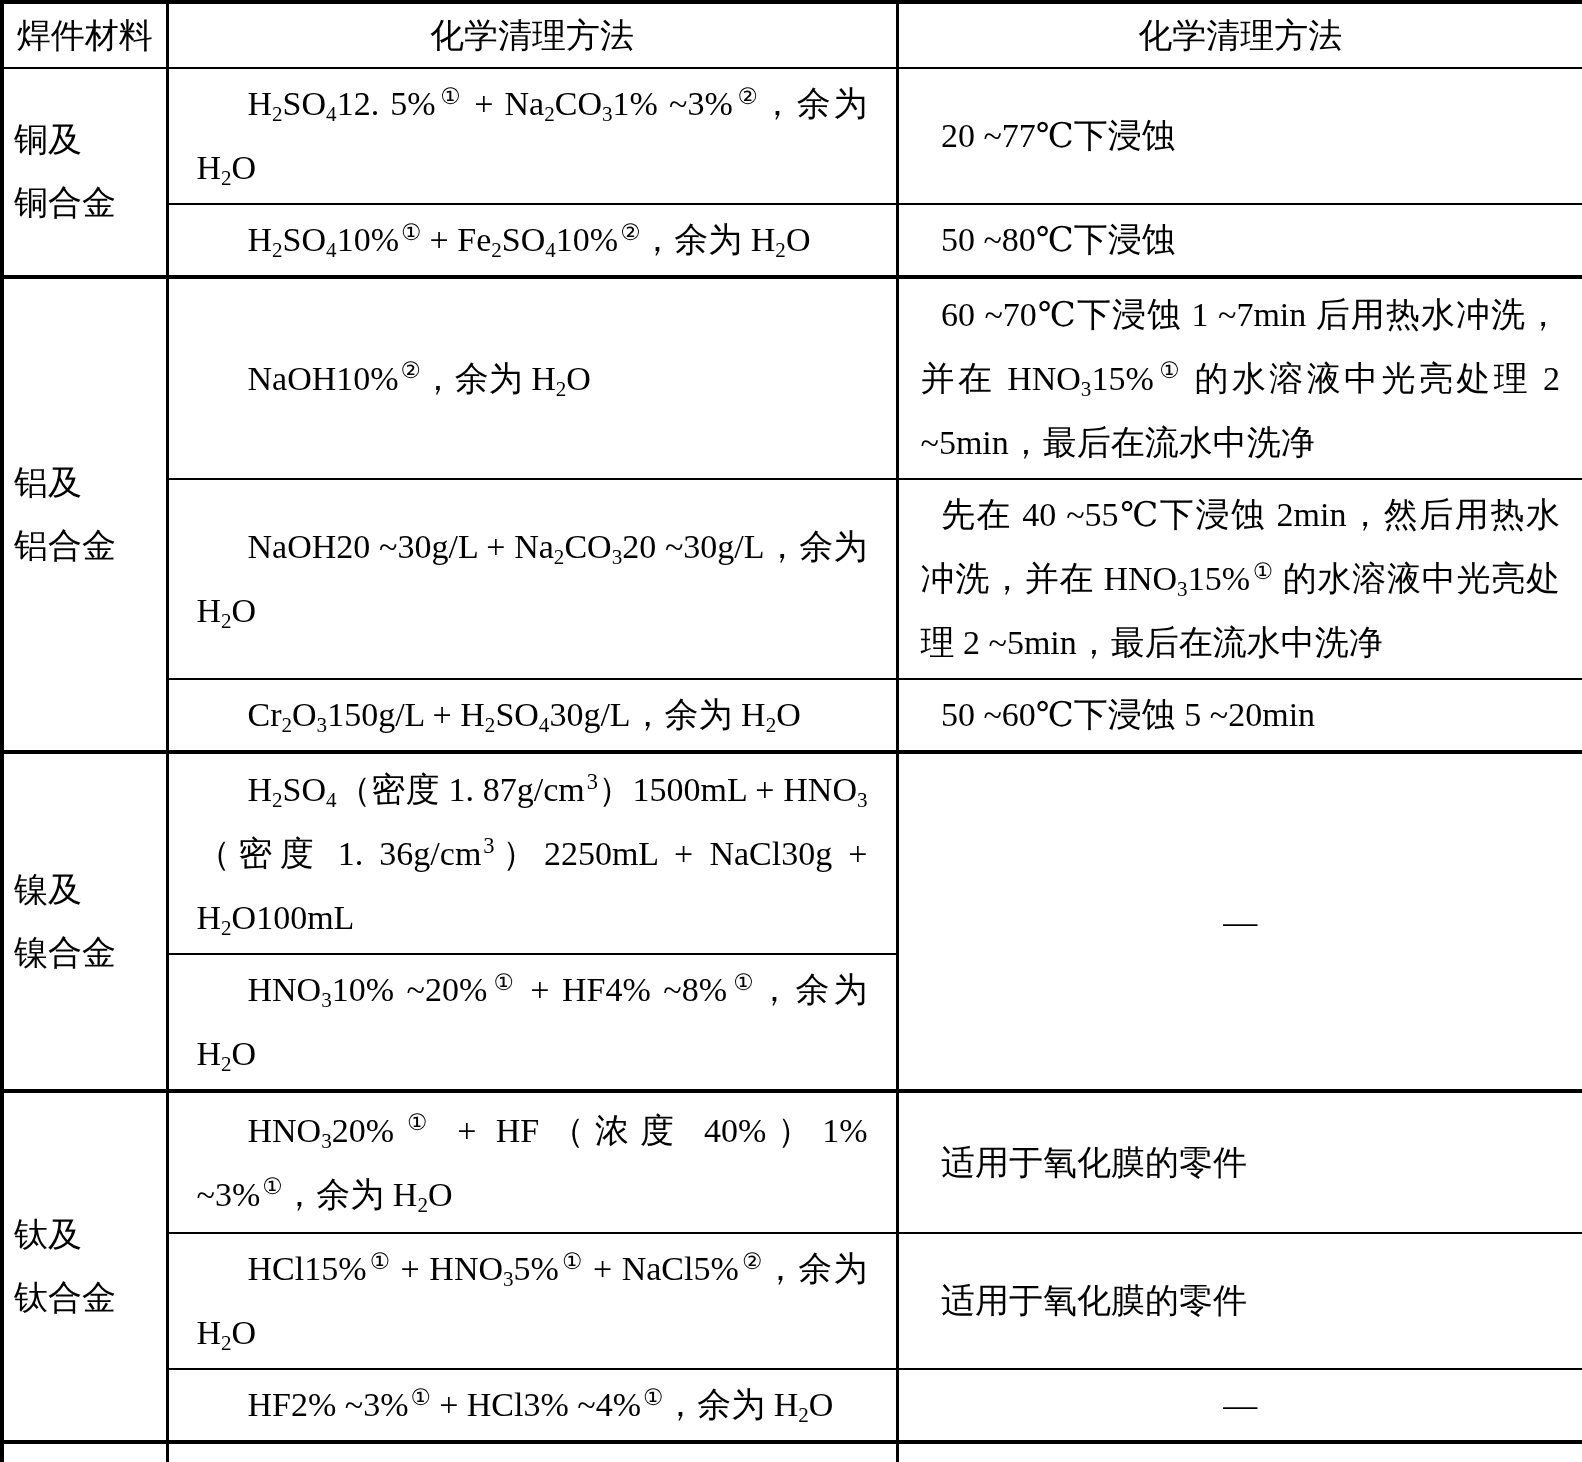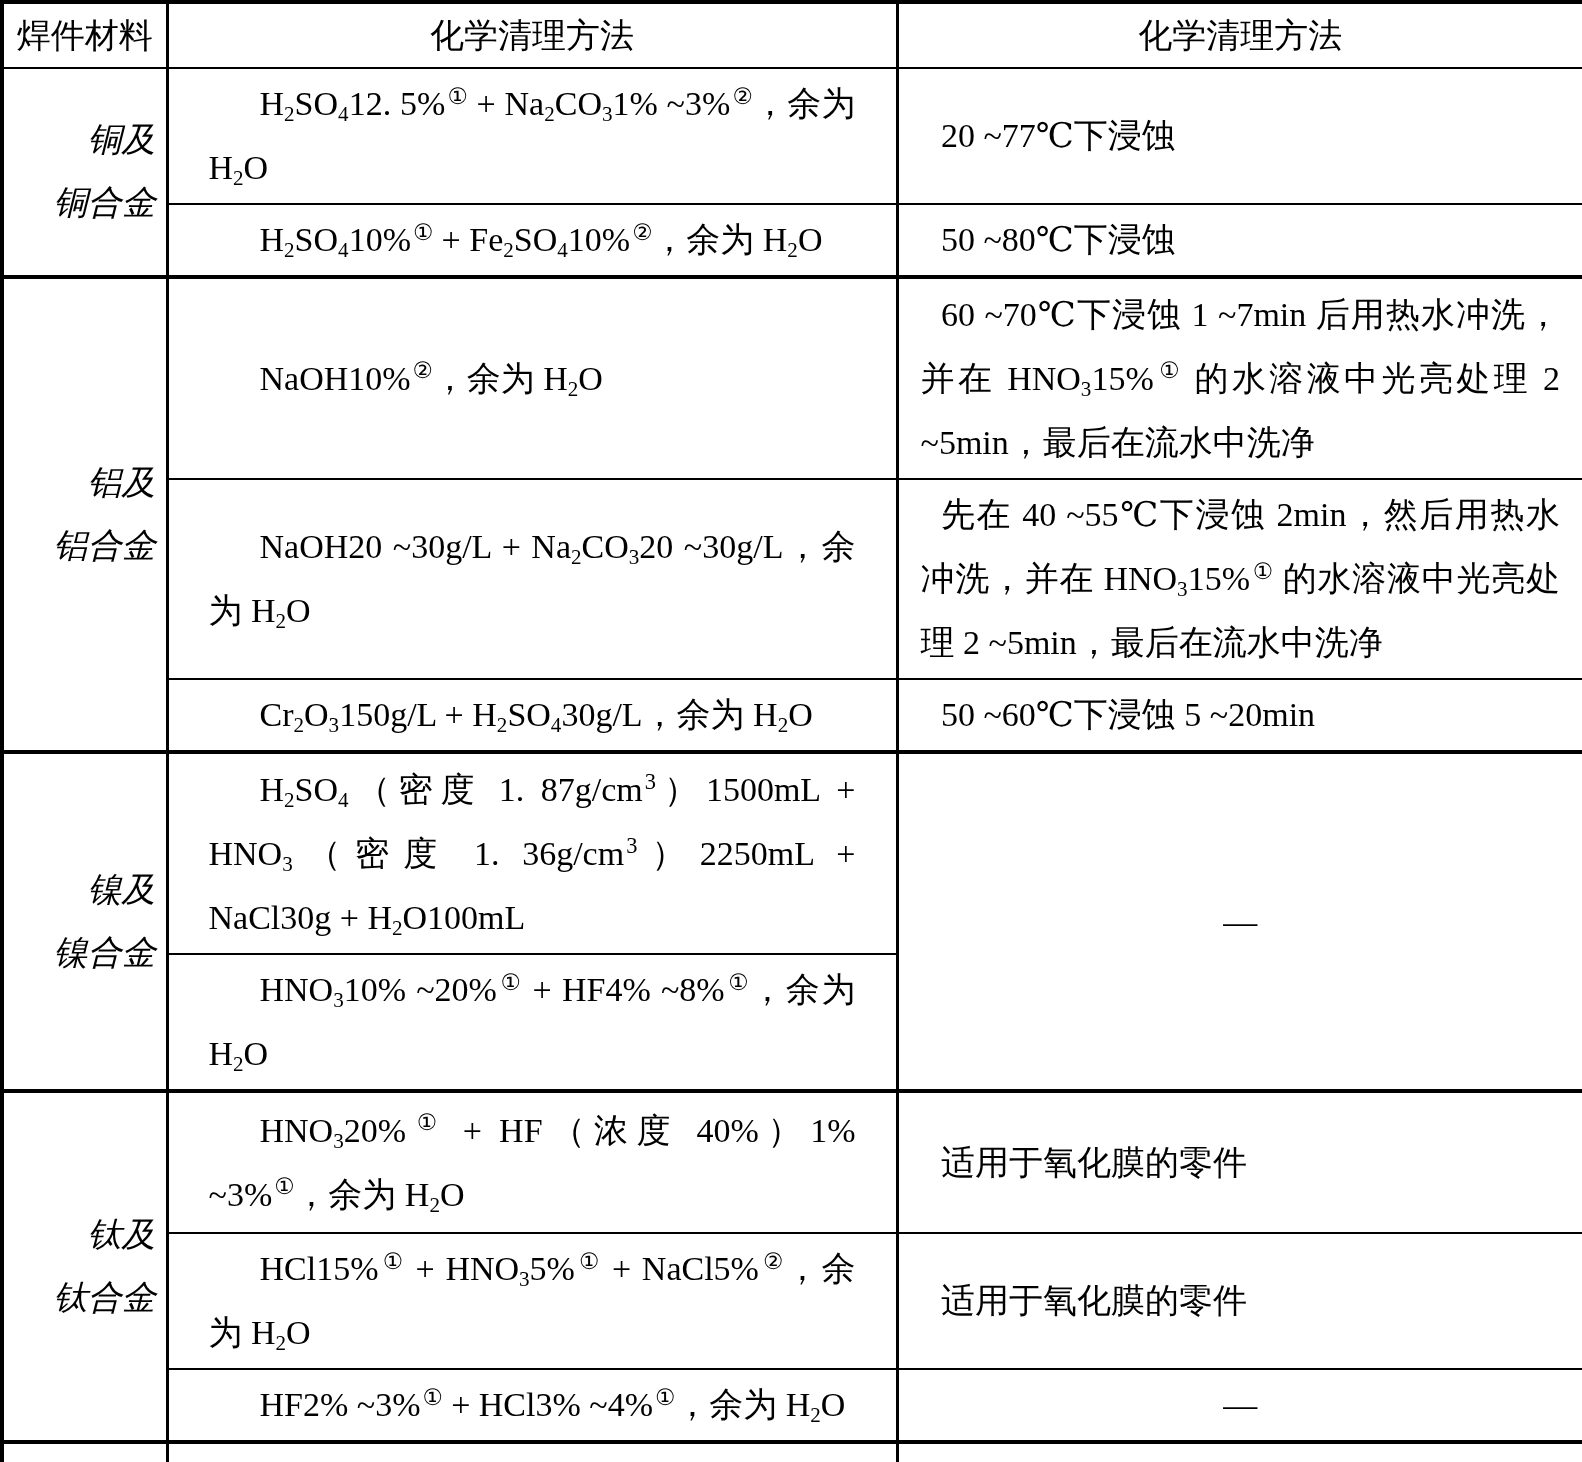--- a/index.html
+++ b/index.html
@@ -15,26 +15,26 @@
   col.c-formula{width:730px;}
   col.c-method{width:687px;}
   td,th{
     border-top:2px solid #000;border-bottom:2px solid #000;
     border-left:3px solid #000;border-right:3px solid #000;
     vertical-align:middle;
   }
   tr.sec td{border-top:4px solid #000;}
   th{font-weight:normal;text-align:center;padding:0 6px;}
   td.mat{
-    text-align:right;white-space:pre-line;
-    line-height:1.85;padding:0 10px;font-style:italic;
+    text-align:left;white-space:pre-line;
+    line-height:1.85;padding:0 10px;
   }
   td.formula{
     text-align:justify;line-height:64px;
-    padding:3px 40px;text-indent:1.5em;
+    padding:3px 28px;text-indent:1.5em;
   }
   td.method{
     text-align:justify;line-height:64px;
     padding:3px 22px;text-indent:0.6em;
   }
   td.dash{text-align:center;text-indent:0;}
   sub,sup{line-height:0;}
   sub{font-size:0.62em;vertical-align:-0.3em;}
   sup{font-size:0.66em;vertical-align:0.5em;letter-spacing:0;padding-left:2px;}
 </style>

